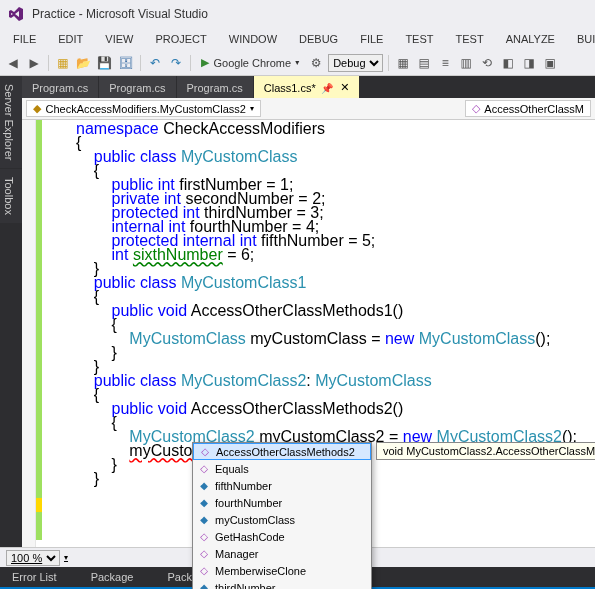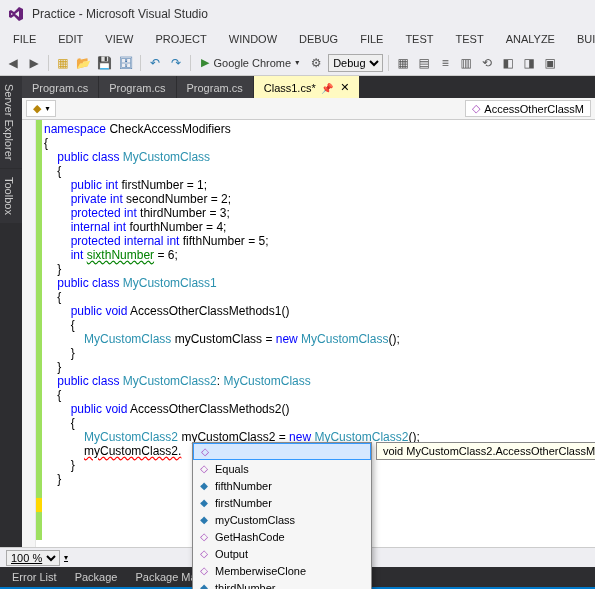--- a/index.html
+++ b/index.html
@@ -35,36 +35,36 @@
 .nav-bar .crumb { flex: 0 0 auto; font-size: 11px; display: flex; align-items: center; gap: 4px; border: 1px solid #ccc; padding: 1px 6px; background: #fff; }
 .nav-bar .crumb.right { margin-left: auto; min-width: 0; overflow: hidden; white-space: nowrap; }
 
 .code-wrap { flex: 1; display: flex; overflow: hidden; position: relative; }
 .gutter { width: 14px; background: #f5f5f5; border-right: 1px solid #e5e5e5; }
 .margin { width: 6px; background: #fff; }
 .margin .mark { height: 14px; }
 .margin .g { background: #9ee05f; }
 .margin .y { background: #ffd800; }
 
-.code { flex: 1; font-family: Consolas, monospace; font-size: 12px; line-height: 14px; padding: 2px 0 2px 2px; white-space: pre; overflow: hidden; color: #000; }
+.code { flex: 1; font-family: Consolas, monospace; font-size: 16px; line-height: 14px; padding: 2px 0 2px 2px; white-space: pre; overflow: hidden; color: #000; margin-left: 32px; }
 .kw { color: #0000ff; }
 .type { color: #2b91af; }
 .err { text-decoration: wavy underline red; }
 .sq { color: #008000; text-decoration: wavy underline #008000; }
 
 .intellisense { position: absolute; left: 192px; top: 442px; width: 180px; background: #f6f6f6; border: 1px solid #888; box-shadow: 2px 2px 6px rgba(0,0,0,0.3); font-size: 11px; }
 .intellisense .row { display: flex; align-items: center; height: 17px; padding: 0 4px; gap: 4px; }
 .intellisense .row.sel { background: #d6e8ff; border: 1px solid #3399ff; }
 .intellisense .ico { width: 14px; height: 14px; display: inline-flex; align-items: center; justify-content: center; font-size: 10px; }
 .tooltip { position: absolute; left: 376px; top: 442px; background: #fffff0; border: 1px solid #888; padding: 2px 6px; font-size: 11px; white-space: nowrap; }
 
 .zoom-bar { height: 20px; background: #eeeef2; border-top: 1px solid #ccc; display: flex; align-items: center; padding: 0 6px; font-size: 11px; text-decoration: underline; }
 .zoom-bar select { font-size: 11px; border: 1px solid #aaa; }
 
-.bottom-tabs { height: 20px; background: #2d2d30; display: flex; align-items: center; padding: 0 4px; gap: 2px; }
+.bottom-tabs { height: 20px; background: #2d2d30; display: flex; align-items: center; padding: 0 4px; gap: 18px; }
 .bottom-tabs .t { color: #ccc; font-size: 11px; padding: 2px 8px; cursor: pointer; }
 
 .status { height: 22px; background: #007acc; color: #fff; display: flex; align-items: center; padding: 0 8px; font-size: 11px; }
 
 svg.vslogo path { fill: #68217a; }
 </style>
 </head>
 <body>
 
 <div class="title-bar">
@@ -139,20 +139,21 @@
         </div>
         <div class="doc-tab active">
           <span>Class1.cs*</span>
           <span class="pin">📌</span>
           <span class="close">✕</span>
         </div>
       </div>
     <div class="nav-bar">
       <div class="crumb">
         <span style="color:#b8860b">◆</span>
+        <span>CheckAccessModifiers.MyCustomClass2</span>
         <span style="font-size:8px">▾</span>
       </div>
       <div class="crumb right">
         <span style="color:#a347ba">◇</span>
         <span>AccessOtherClassM</span>
       </div>
     </div>
     <div class="code-wrap">
       <div class="gutter"></div>
       <div class="margin" id="margin">
@@ -188,44 +189,45 @@
           <div class="mark g"></div>
         </div>
       <div class="code" id="code"><div><span class="kw">namespace</span><span> CheckAccessModifiers</span></div><div>{</div><div><span>    </span><span class="kw">public</span><span> </span><span class="kw">class</span><span> </span><span class="type">MyCustomClass</span></div><div>    {</div><div><span>        </span><span class="kw">public</span><span> </span><span class="kw">int</span><span> firstNumber = 1;</span></div><div><span>        </span><span class="kw">private</span><span> </span><span class="kw">int</span><span> secondNumber = 2;</span></div><div><span>        </span><span class="kw">protected</span><span> </span><span class="kw">int</span><span> thirdNumber = 3;</span></div><div><span>        </span><span class="kw">internal</span><span> </span><span class="kw">int</span><span> fourthNumber = 4;</span></div><div><span>        </span><span class="kw">protected</span><span> </span><span class="kw">internal</span><span> </span><span class="kw">int</span><span> fifthNumber = 5;</span></div><div><span>        </span><span class="kw">int</span><span> </span><span class="sq">sixthNumber</span><span> = 6;</span></div><div></div><div>    }</div><div></div><div><span>    </span><span class="kw">public</span><span> </span><span class="kw">class</span><span> </span><span class="type">MyCustomClass1</span></div><div>    {</div><div><span>        </span><span class="kw">public</span><span> </span><span class="kw">void</span><span> AccessOtherClassMethods1()</span></div><div>        {</div><div><span>            </span><span class="type">MyCustomClass</span><span> myCustomClass = </span><span class="kw">new</span><span> </span><span class="type">MyCustomClass</span><span>();</span></div><div></div><div>        }</div><div>    }</div><div></div><div><span>    </span><span class="kw">public</span><span> </span><span class="kw">class</span><span> </span><span class="type">MyCustomClass2</span><span>: </span><span class="type">MyCustomClass</span></div><div>    {</div><div><span>        </span><span class="kw">public</span><span> </span><span class="kw">void</span><span> AccessOtherClassMethods2()</span></div><div>        {</div><div><span>            </span><span class="type">MyCustomClass2</span><span> myCustomClass2 = </span><span class="kw">new</span><span> </span><span class="type">MyCustomClass2</span><span>();</span></div><div><span>            </span><span class="err">myCustomClass2.</span></div><div>        }</div><div>    }</div></div>
     </div>
   </div>
 </div>
 
 <div class="intellisense" id="intellisense">
     <div class="row sel">
       <span class="ico" style="color: rgb(163, 71, 186);">◇</span>
+      <span>AccessOtherClassMethods2</span>
     </div>
     <div class="row">
       <span class="ico" style="color: rgb(163, 71, 186);">◇</span>
       <span>Equals</span>
     </div>
     <div class="row">
       <span class="ico" style="color: rgb(42, 122, 176);">◆</span>
       <span>fifthNumber</span>
     </div>
     <div class="row">
       <span class="ico" style="color: rgb(42, 122, 176);">◆</span>
-      <span>firstNumber</span>
+      <span>fourthNumber</span>
     </div>
     <div class="row">
       <span class="ico" style="color: rgb(42, 122, 176);">◆</span>
       <span>myCustomClass</span>
     </div>
     <div class="row">
       <span class="ico" style="color: rgb(163, 71, 186);">◇</span>
       <span>GetHashCode</span>
     </div>
     <div class="row">
       <span class="ico" style="color: rgb(163, 71, 186);">◇</span>
-      <span>Output</span>
+      <span>Manager</span>
     </div>
     <div class="row">
       <span class="ico" style="color: rgb(163, 71, 186);">◇</span>
       <span>MemberwiseClone</span>
     </div>
     <div class="row">
       <span class="ico" style="color: rgb(42, 122, 176);">◆</span>
       <span>thirdNumber</span>
     </div>
   </div>

